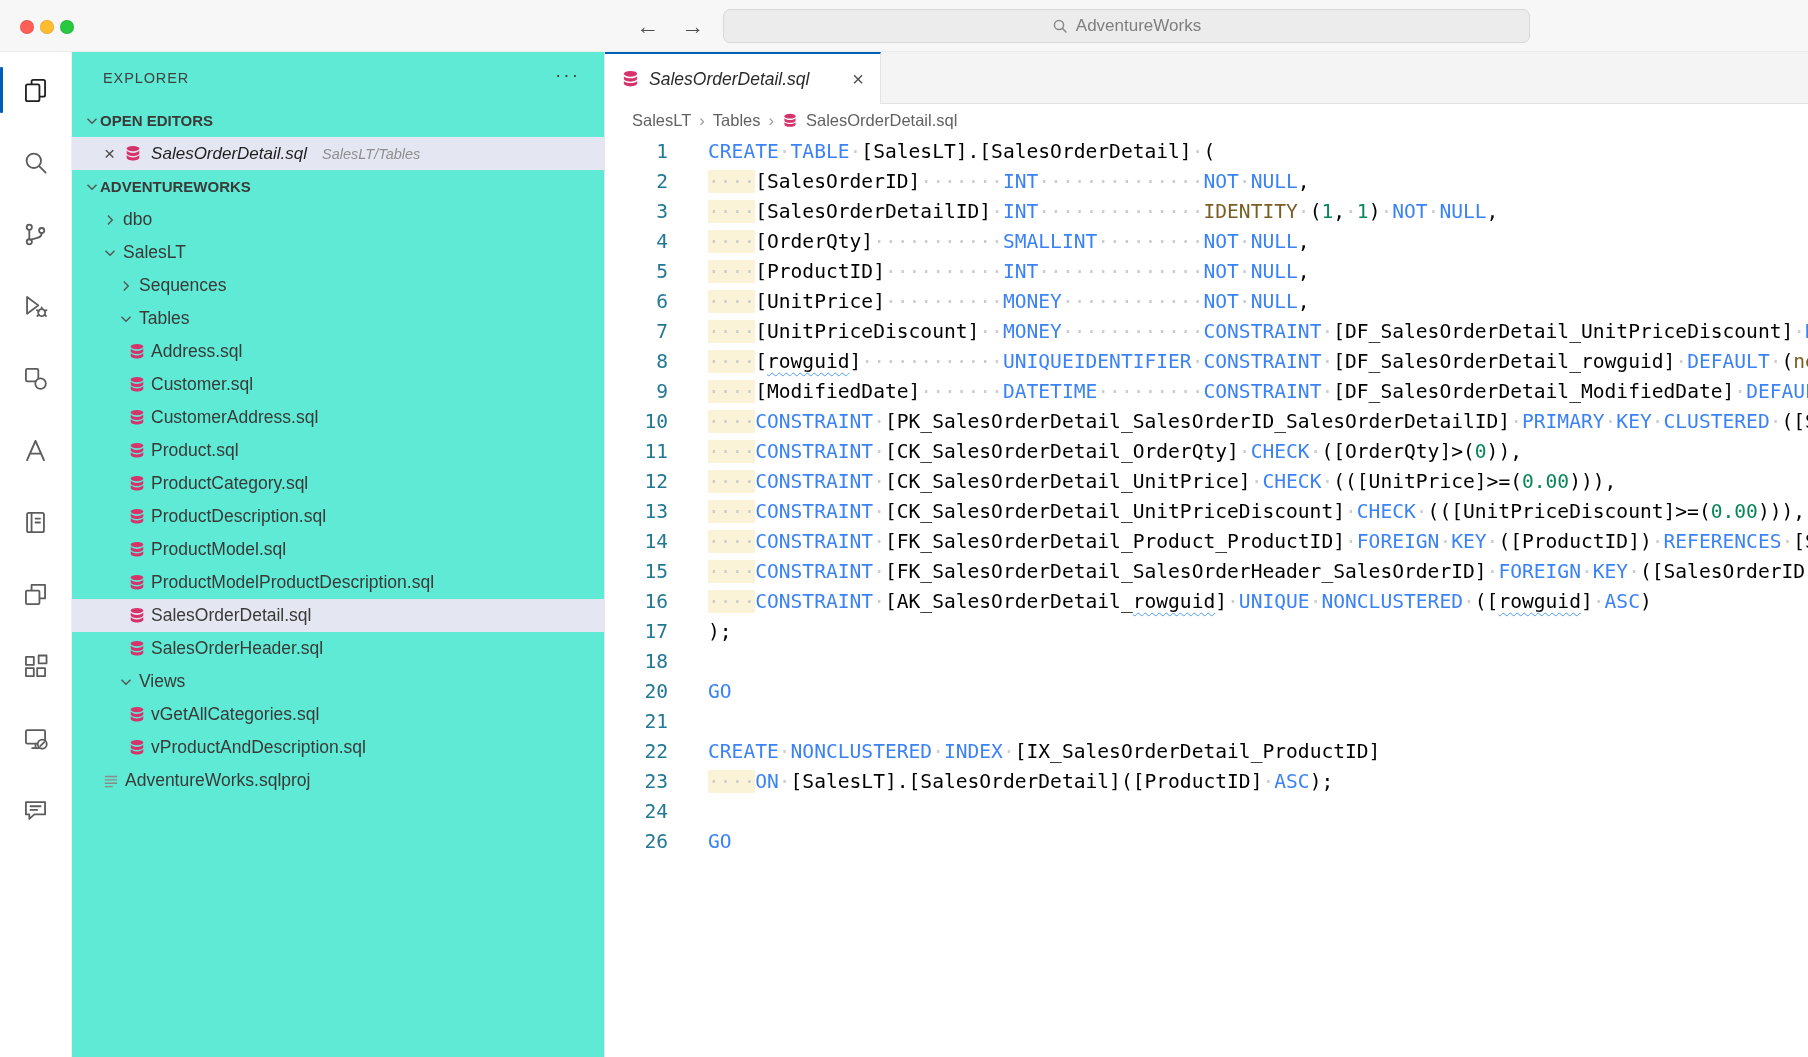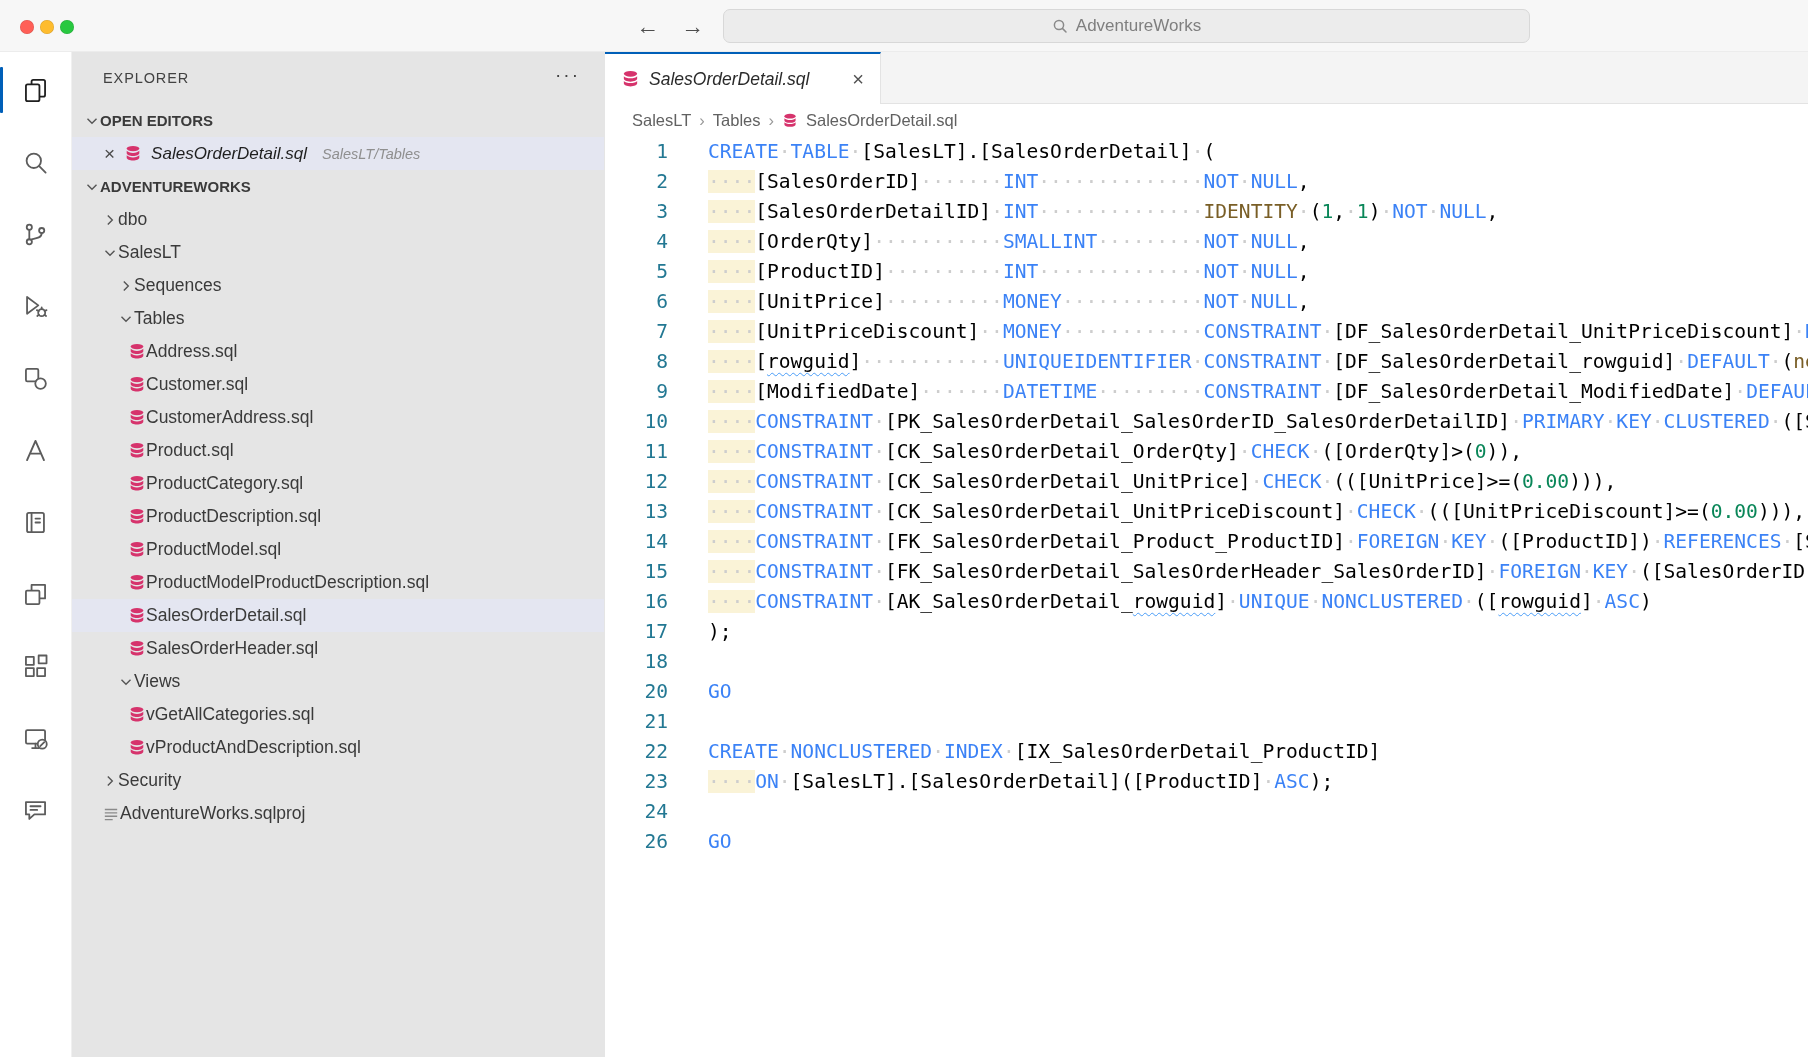--- a/index.html
+++ b/index.html
@@ -21,30 +21,30 @@
 
   
   .main { position:absolute; top:52px; left:0; width:1808px; height:1005px; display:flex; }
 
   
   .activitybar { position:relative; width:72px; background:#ffffff; border-right:1px solid #f0f0f0; display:flex; flex-direction:column; align-items:center; padding-top:14px; gap:24px; flex:0 0 72px; }
   .ab-item { width:48px; height:48px; display:flex; align-items:center; justify-content:center; }
   .active-indicator { position:absolute; left:0; top:15px; width:3px; height:46px; background:#005fb8; border-radius:1px; }
 
   
-  .sidebar { position:relative; width:533px; flex:0 0 533px; background:#e5e5e5; border-right:1px solid #e5e5e5; overflow:hidden; font-size:17.5px; color:#3a3a3a; }
+  .sidebar { position:relative; width:533px; flex:0 0 533px; background:#5eead4; border-right:1px solid #e5e5e5; overflow:hidden; font-size:17.5px; color:#3a3a3a; }
   .sb-title { height:52px; display:flex; align-items:center; padding-left:31px; font-size:14.5px; letter-spacing:0.9px; color:#424242; }
   .sb-more { position:absolute; right:24px; top:12px; font-size:19px; letter-spacing:2px; color:#424242; cursor:default; }
   .section-header { height:33px; display:flex; align-items:center; padding-left:12px; font-weight:700; font-size:15px; color:#3a3a3a; }
   .oe-row { height:33px; display:flex; align-items:center; padding-left:32px; gap:9px; }
   .oe-row.selected { background:#e4e6f1; }
   .oe-close { font-size:19px; color:#4c4c4c; line-height:1; }
   .oe-name { font-style:italic; color:#1f1f1f; font-size:17px; }
   .oe-path { font-style:italic; color:#8f8f8f; font-size:14.5px; margin-left:6px; }
-  .tree-row { height:33px; display:flex; align-items:center; }
+  .tree-row { height:33px; display:flex; align-items:center; gap:5px; }
   .tree-row.selected { background:#e4e6f1; }
   .tree-label { white-space:nowrap; }
   .tree-row svg { flex:0 0 auto; }
 
   
   .editor { position:relative; flex:1; background:#fff; overflow:hidden; }
   .tabbar { position:relative; height:52px; background:#f4f4f4; border-bottom:1px solid #e3e3e3; }
   .tab { position:absolute; left:0; top:0; width:276px; height:52px; background:#ffffff; border-top:2px solid #005fb8; border-right:1px solid #e3e3e3; display:flex; align-items:center; padding:0 16px; gap:9px; z-index:2; }
   .tab-label { font-style:italic; font-size:17.5px; color:#2b2b2b; white-space:nowrap; }
   .tab-close { margin-left:auto; font-size:20px; color:#515151; line-height:1; }
@@ -323,26 +323,20 @@
             </svg>
             <span class="tree-label">vGetAllCategories.sql</span>
           </div>
           <div class="tree-row" style="padding-left: 56px;">
             <svg width="18" height="18" viewBox="0 0 16 16">
               <ellipse cx="8" cy="3.2" rx="5.6" ry="2.4" fill="#d6336c"></ellipse>
               <path d="M2.4 5.2v2.2c0 1.3 2.5 2.4 5.6 2.4s5.6-1.1 5.6-2.4V5.2c-1 1.1-3 1.8-5.6 1.8S3.4 6.3 2.4 5.2z" fill="#d6336c"></path>
               <path d="M2.4 9.2v2.2c0 1.3 2.5 2.4 5.6 2.4s5.6-1.1 5.6-2.4V9.2c-1 1.1-3 1.8-5.6 1.8s-4.6-.7-5.6-1.8z" fill="#d6336c"></path>
             </svg>
             <span class="tree-label">vProductAndDescription.sql</span>
-          </div>
-          <div class="tree-row" style="padding-left: 30px;">
-            <svg width="16" height="16" viewBox="0 0 16 16" fill="none" stroke="#555" stroke-width="1.4">
-              <path d="M5.8 3.5L10.3 8l-4.5 4.5"></path>
-            </svg>
-            <span class="tree-label">Security</span>
           </div>
           <div class="tree-row" style="padding-left: 30px;">
             <svg width="18" height="18" viewBox="0 0 16 16" fill="none" stroke="#8a8a8a" stroke-width="1.3">
               <path d="M2.5 4h11M2.5 7h11M2.5 10h11M2.5 13h7"></path>
             </svg>
             <span class="tree-label">AdventureWorks.sqlproj</span>
           </div>
         </div>
     </div>
 

